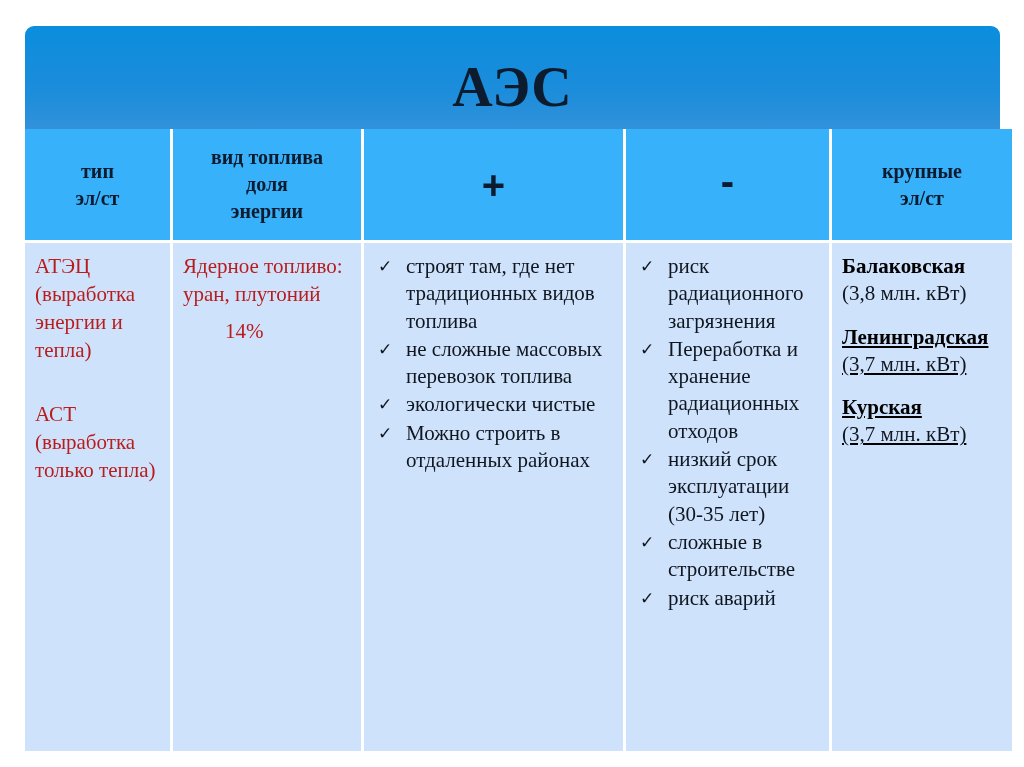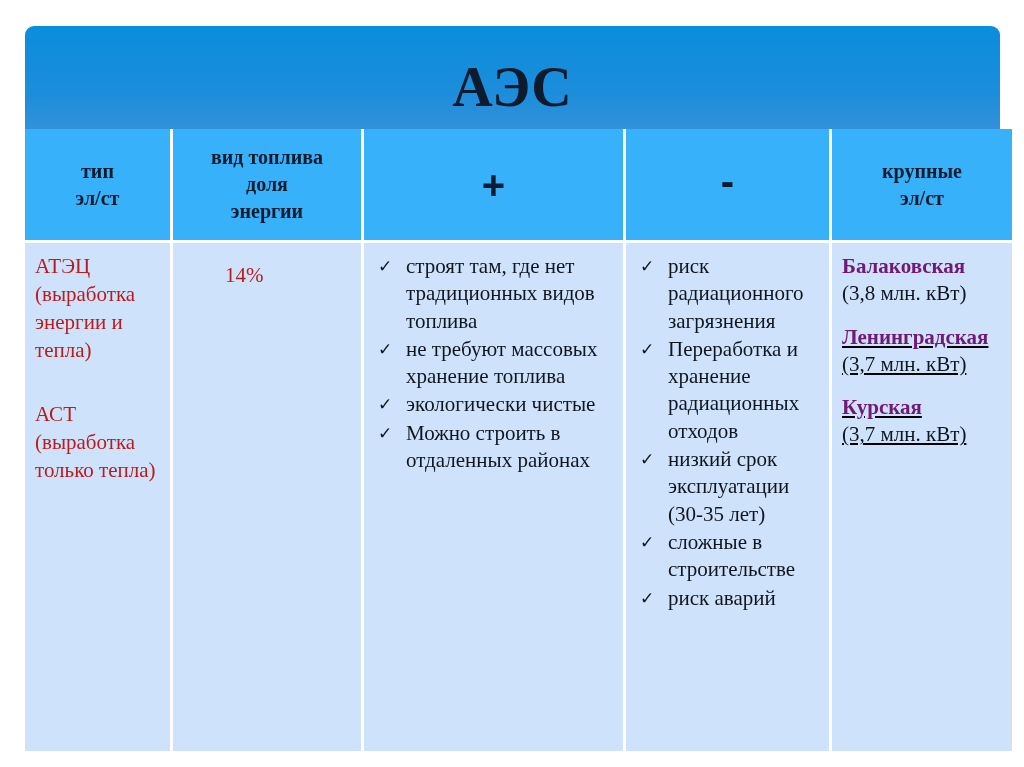--- a/index.html
+++ b/index.html
@@ -138,21 +138,21 @@
 
   .plant {
     margin: 0;
   }
   .plant + .plant { margin-top: 16px; text-decoration: underline; }
   .plant-name {
     font-family: "Liberation Serif", "DejaVu Serif", serif;
     font-weight: bold;
     font-size: 21px;
     line-height: 1.3;
-    color: #701a75;
+    color: #000000;
     display: block;
   }
   .plant-power {
     font-family: "Liberation Serif", "DejaVu Serif", serif;
     font-size: 21px;
     line-height: 1.3;
     color: #10161f;
     display: block;
   }
 </style>
@@ -196,27 +196,28 @@
         <span>эл/ст</span>
       </div>
     </div>
 
     <div class="bcell">
       <p class="para">АТЭЦ (выработка энергии и тепла)</p>
       <p class="para spacer-top">АСТ (выработка только тепла)</p>
     </div>
 
     <div class="bcell">
+      <p class="para">Ядерное топливо: уран, плутоний</p>
       <p class="para indent">14%</p>
     </div>
 
     <div class="bcell">
       <ul class="bullets">
         <li><span class="tick">✓</span><span>строят там, где нет традиционных видов топлива</span></li>
-        <li><span class="tick">✓</span><span>не требуют массовых хранение топлива</span></li>
+        <li><span class="tick">✓</span><span>не сложные массовых перевозок топлива</span></li>
         <li><span class="tick">✓</span><span>экологически чистые</span></li>
         <li><span class="tick">✓</span><span>Можно строить в отдаленных районах</span></li>
       </ul>
     </div>
 
     <div class="bcell">
       <ul class="bullets">
         <li><span class="tick">✓</span><span>риск радиационного загрязнения</span></li>
         <li><span class="tick">✓</span><span>Переработка и хранение радиационных отходов</span></li>
         <li><span class="tick">✓</span><span>низкий срок эксплуатации (30-35 лет)</span></li>

